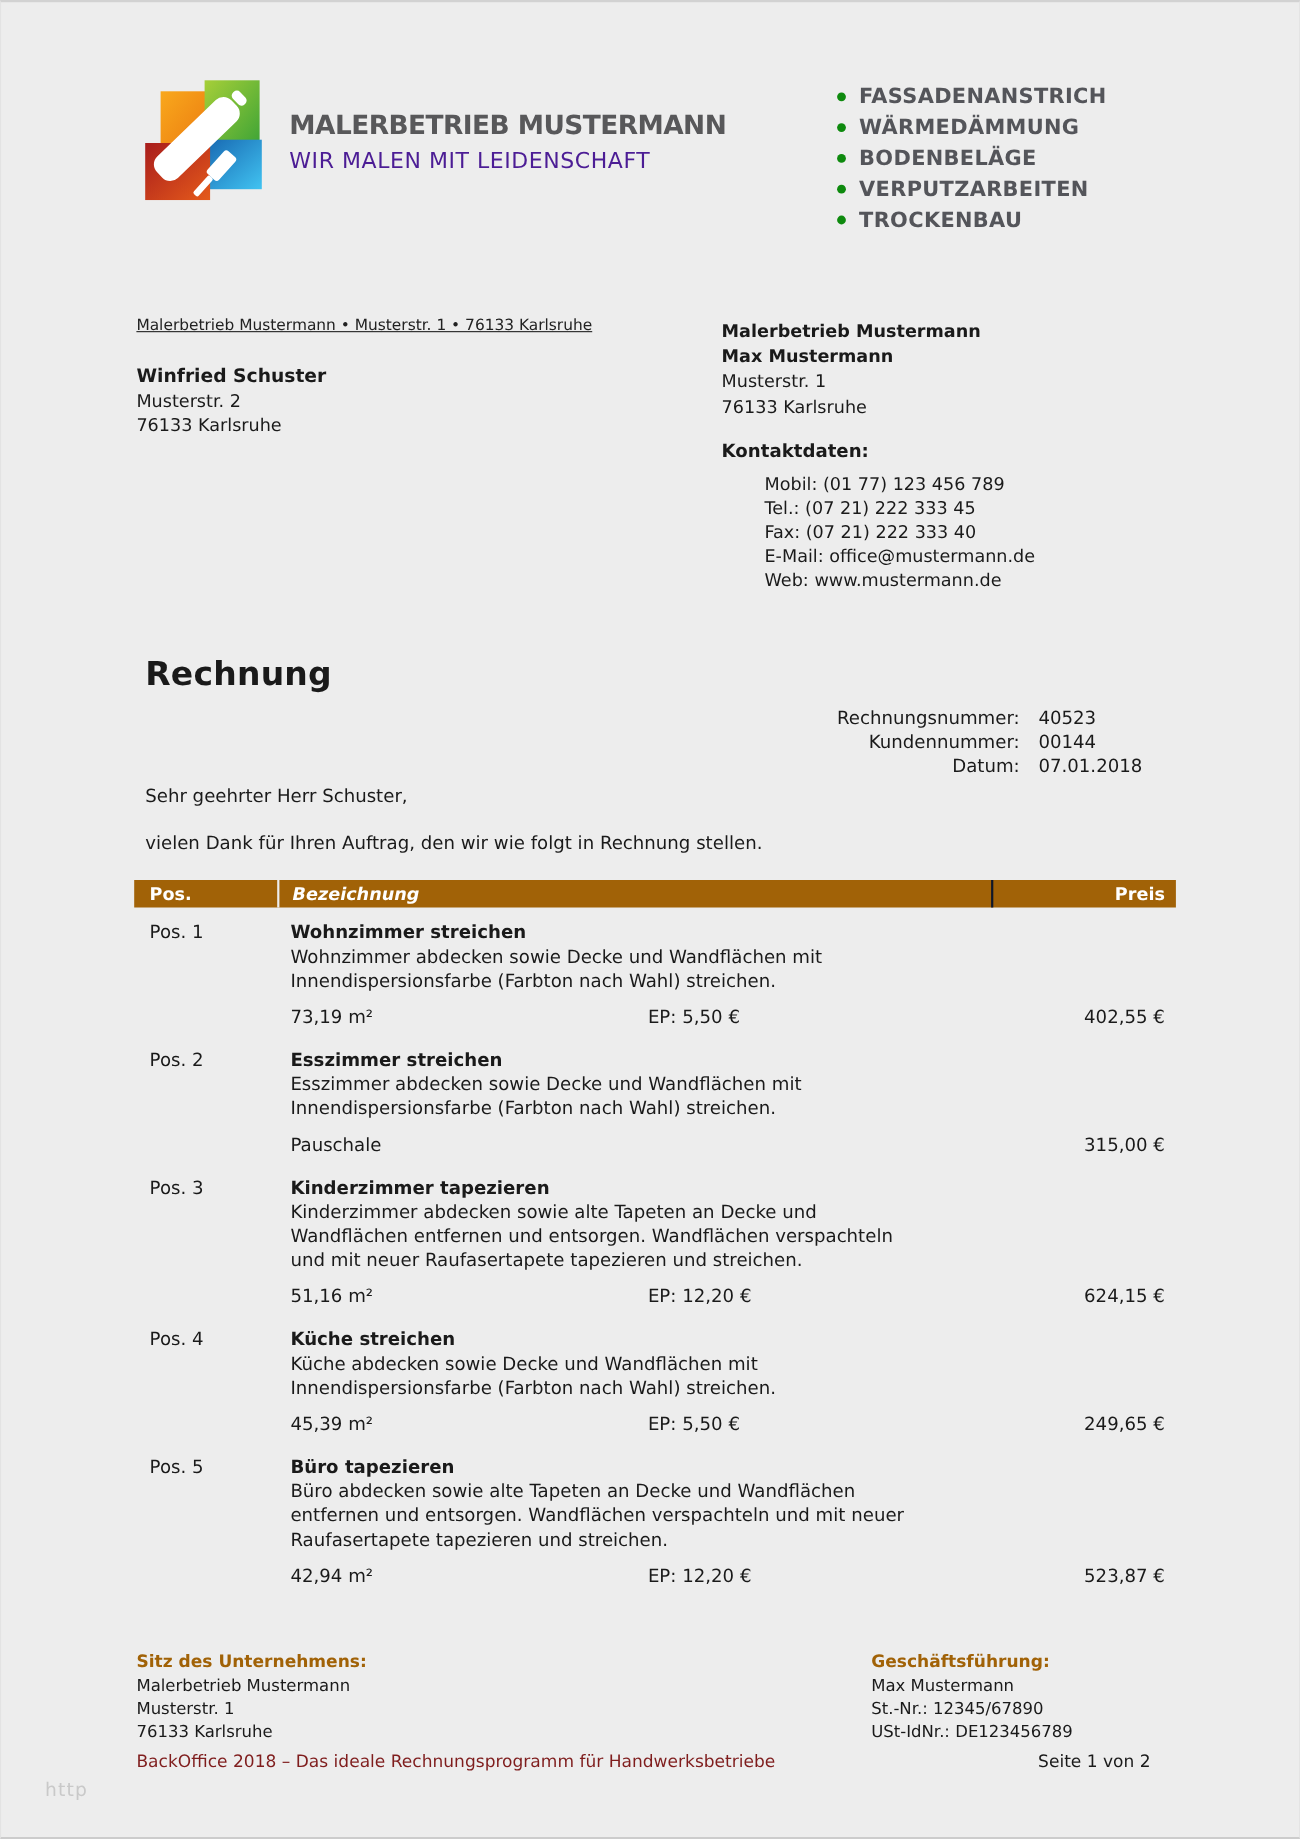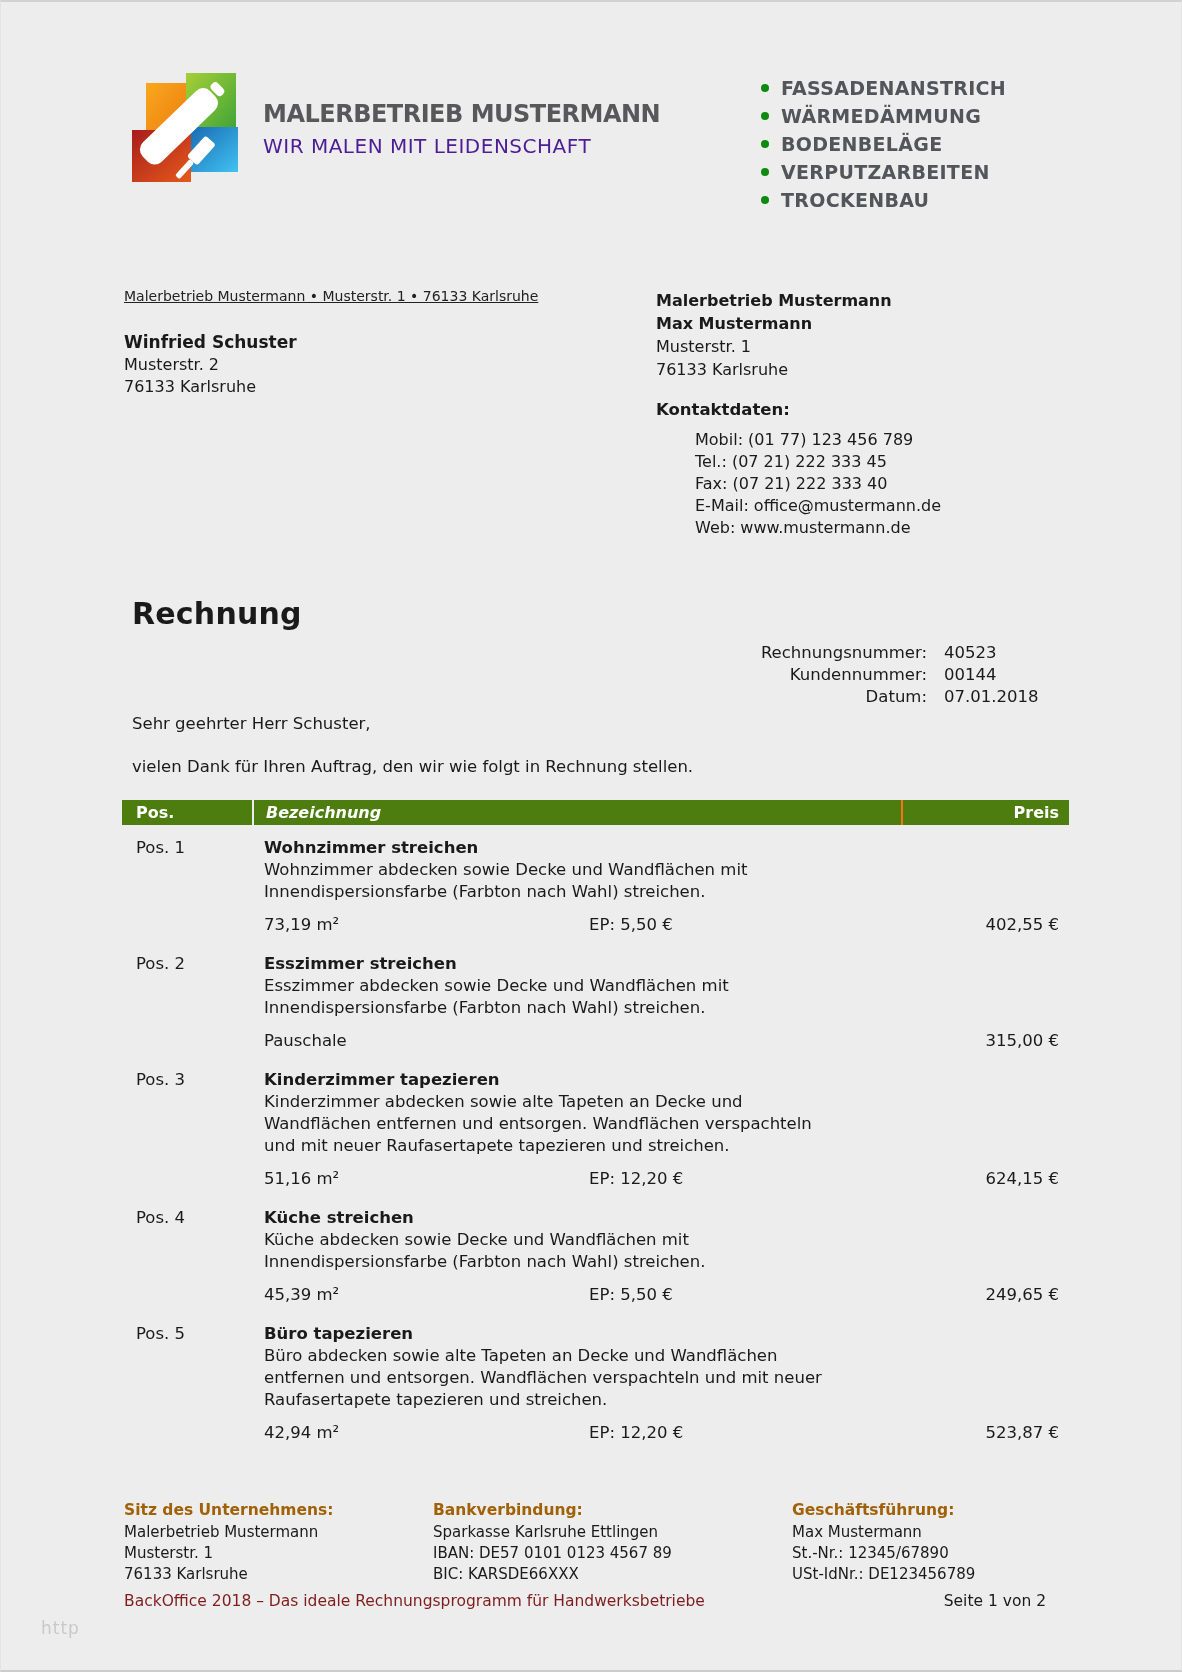--- a/index.html
+++ b/index.html
@@ -32,24 +32,24 @@
   .doc-title{left:131px;top:594px;font-size:30px;font-weight:bold;letter-spacing:0.2px;text-align:center;}
   .meta{left:560px;top:640px;}
   .meta .mrow{display:grid;grid-template-columns:366px 100px;column-gap:17px;line-height:22px;font-size:16.5px;}
   .meta .mlabel{text-align:right;}
   .salutation{left:131px;top:712px;font-size:16.5px;}
   .intro{left:131px;top:755px;font-size:16.5px;}
 
   
   .postable{left:121px;top:798px;width:947px;}
   .thead{display:grid;grid-template-columns:130px 649px 168px;height:25px;
-         background:#4d7c0f;color:#FFFFFF;font-weight:bold;font-size:16px;align-items:center;}
+         background:#a16207;color:#FFFFFF;font-weight:bold;font-size:16px;align-items:center;}
   .thead .h1{padding-left:14px;}
   .thead .h2{padding-left:12px;border-left:2px solid #EDEDED;box-sizing:border-box;height:25px;display:flex;align-items:center;font-style:italic;}
-  .thead .h3{text-align:right;padding-right:10px;border-left:2px solid #f97316;box-sizing:border-box;height:25px;display:flex;align-items:center;justify-content:flex-end;}
+  .thead .h3{text-align:right;padding-right:10px;border-left:2px solid #0f172a;box-sizing:border-box;height:25px;display:flex;align-items:center;justify-content:flex-end;}
   .tbody{padding-top:12px;}
   .item{display:grid;grid-template-columns:130px 817px;margin-bottom:17px;font-size:16.5px;line-height:22px;}
   .item .ipos{padding-left:14px;}
   .item .ibody{padding-left:12px;}
   .item .ititle{font-weight:bold;}
   .item .idesc{white-space:pre-line;}
   .item .valrow{grid-column:2;display:grid;grid-template-columns:325px 312px 180px;margin-top:11px;}
   .item .qty{padding-left:12px;}
   .item .ep{padding-left:12px;}
   .item .total{text-align:right;padding-right:10px;}
@@ -255,26 +255,20 @@
 
     </div>
   </div>
 
   <div class="abs fcol fcol1">
     <div class="fhead">Sitz des Unternehmens:</div>
     <div>Malerbetrieb Mustermann</div>
     <div>Musterstr. 1</div>
     <div>76133 Karlsruhe</div>
   </div>
-  <div class="abs fcol fcol2">
-    <div class="fhead">Bankverbindung:</div>
-    <div>Sparkasse Karlsruhe Ettlingen</div>
-    <div>IBAN: DE57 0101 0123 4567 89</div>
-    <div>BIC: KARSDE66XXX</div>
-  </div>
   <div class="abs fcol fcol3">
     <div class="fhead">Geschäftsführung:</div>
     <div>Max Mustermann</div>
     <div>St.-Nr.: 12345/67890</div>
     <div>USt-IdNr.: DE123456789</div>
   </div>
   <div class="abs promo">BackOffice 2018 – Das ideale Rechnungsprogramm für Handwerksbetriebe</div>
   <div class="abs pageno">Seite 1 von 2</div>
   <div class="abs watermark">http</div>
 

